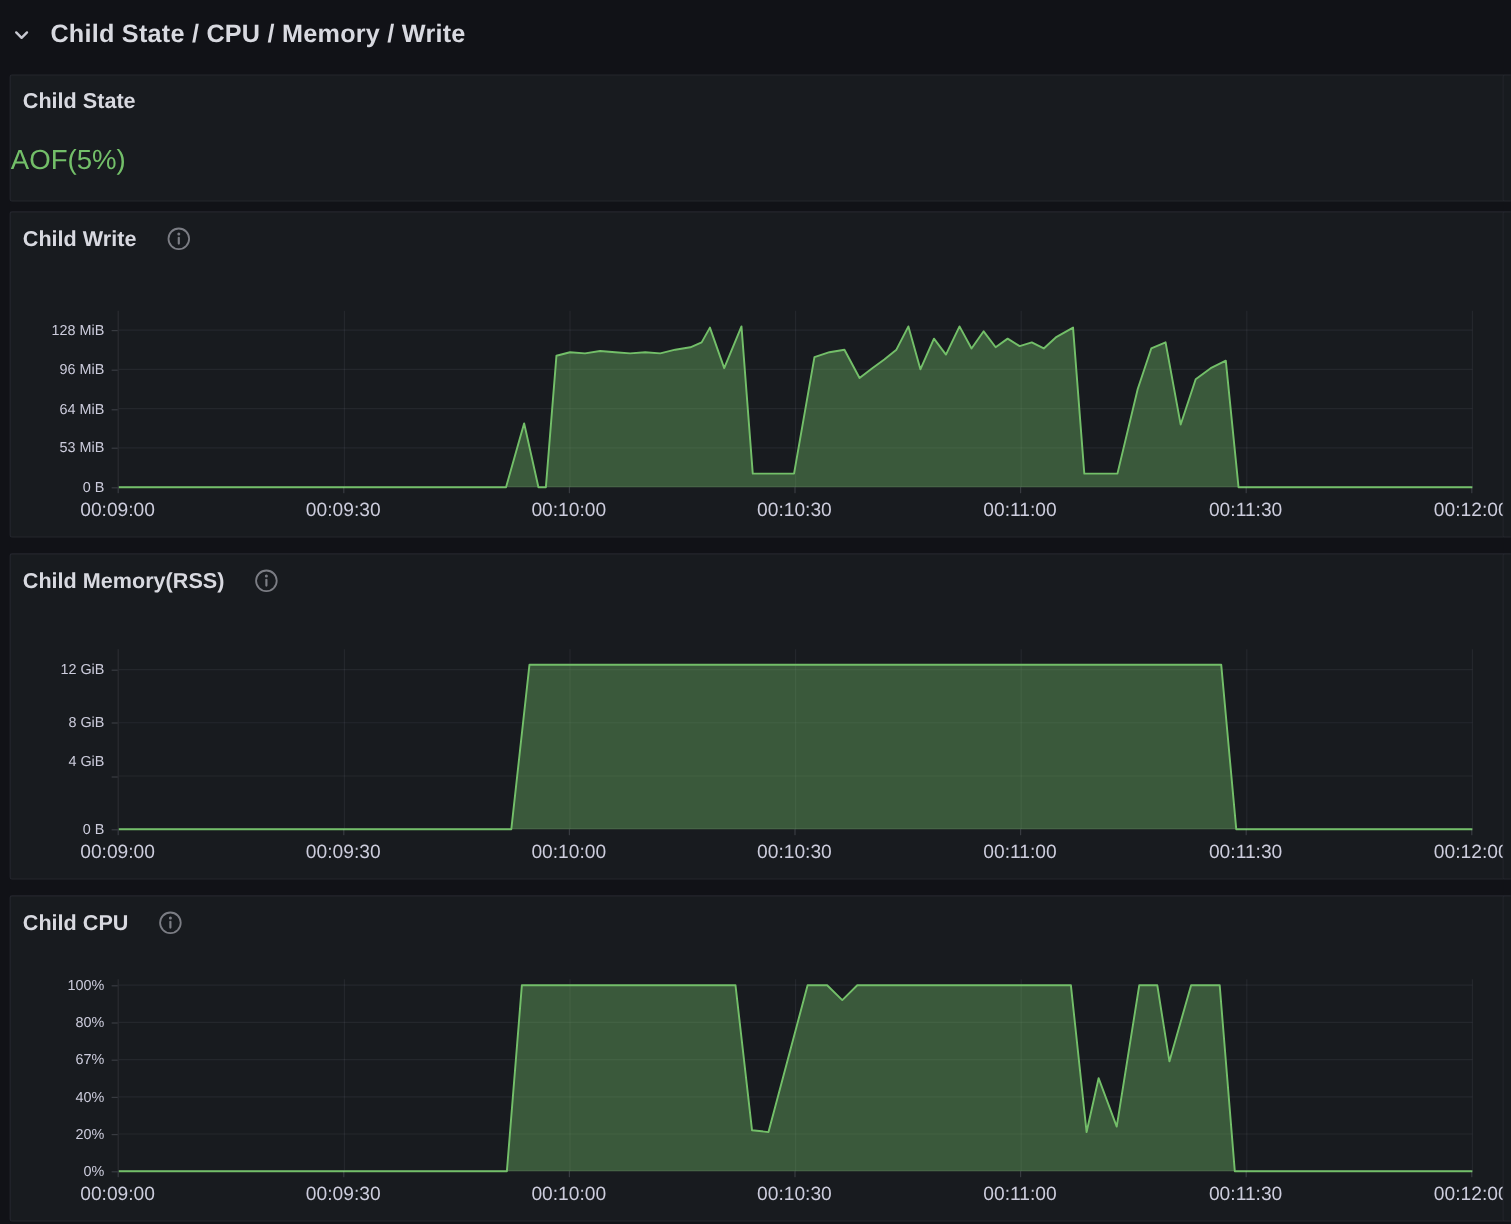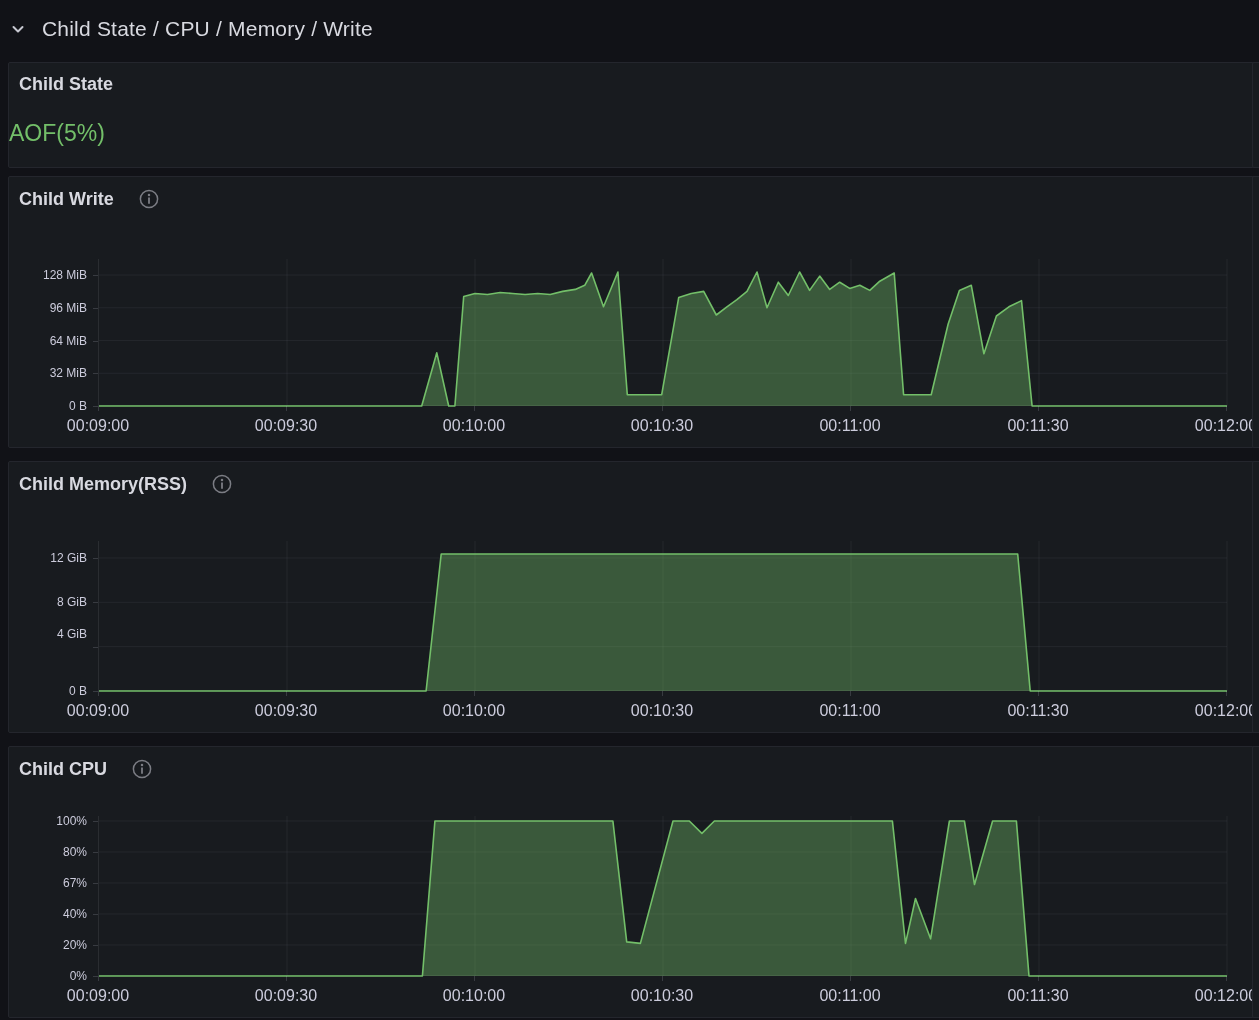--- a/index.html
+++ b/index.html
@@ -7,21 +7,21 @@
   body {
     background:#111217;
     font-family:"Liberation Sans","DejaVu Sans",sans-serif;
     color:#d8d9e0;
     position:relative;
   }
   .row-header{
     position:absolute; left:8px; top:8px; height:42px; width:1235px;
     display:flex; align-items:center; gap:14px; cursor:pointer;
   }
-  .row-title{ font-size:21px; font-weight:400; color:#d8d9e0; letter-spacing:.2px;}
+  .row-title{ font-size:21px; font-weight:700; color:#d8d9e0; letter-spacing:.2px;}
   .chev{ width:20px; height:20px; display:flex; align-items:center; justify-content:center;}
   .panel{
     position:absolute; left:8px; width:1253px;
     background:#181b1f; border:1px solid #24262d; border-radius:2px;
     overflow:hidden;
   }
   .panel-hdr{
     position:absolute; left:10px; top:11px; display:flex; align-items:center; gap:24px;
   }
   .panel-title{ font-size:18px; font-weight:700; color:#d8d9e0; }
@@ -91,21 +91,21 @@
         <line x1="564" x2="564" y1="0" y2="147" stroke="rgba(204,204,220,0.07)"></line>
         <line x1="752" x2="752" y1="0" y2="147" stroke="rgba(204,204,220,0.07)"></line>
         <line x1="940" x2="940" y1="0" y2="147" stroke="rgba(204,204,220,0.07)"></line>
         <line x1="1128" x2="1128" y1="0" y2="147" stroke="rgba(204,204,220,0.07)"></line>
         <path d="M0,147 L0.0,147.0 L313.3,147.0 L322.7,147.0 L337.8,93.8 L349.7,147.0 L355.9,147.0 L364.7,37.5 L376.0,34.5 L388.5,35.5 L401.1,33.5 L413.6,34.5 L426.1,35.5 L438.7,34.5 L451.2,35.5 L463.7,32.4 L476.3,30.4 L485.7,26.3 L492.6,14.0 L504.5,47.8 L518.9,13.0 L528.3,135.7 L562.7,135.7 L579.7,38.6 L592.2,34.5 L604.7,32.4 L617.3,56.0 L627.9,47.8 L637.9,40.6 L648.0,32.4 L658.0,13.0 L668.0,48.8 L679.3,23.2 L689.3,36.5 L700.6,13.0 L710.6,31.4 L720.7,17.1 L730.7,30.4 L740.7,23.2 L750.7,29.4 L760.8,26.3 L770.8,31.4 L780.8,22.2 L795.2,14.0 L804.6,135.7 L832.2,135.7 L849.1,65.2 L860.4,31.4 L872.3,26.3 L884.9,94.8 L897.4,57.0 L909.9,47.8 L922.5,41.6 L933.1,147.0 L1128.0,147.0 L1128,147 Z" fill="rgba(115,191,105,0.38)"></path>
         <path d="M0.0,147.0 L313.3,147.0 L322.7,147.0 L337.8,93.8 L349.7,147.0 L355.9,147.0 L364.7,37.5 L376.0,34.5 L388.5,35.5 L401.1,33.5 L413.6,34.5 L426.1,35.5 L438.7,34.5 L451.2,35.5 L463.7,32.4 L476.3,30.4 L485.7,26.3 L492.6,14.0 L504.5,47.8 L518.9,13.0 L528.3,135.7 L562.7,135.7 L579.7,38.6 L592.2,34.5 L604.7,32.4 L617.3,56.0 L627.9,47.8 L637.9,40.6 L648.0,32.4 L658.0,13.0 L668.0,48.8 L679.3,23.2 L689.3,36.5 L700.6,13.0 L710.6,31.4 L720.7,17.1 L730.7,30.4 L740.7,23.2 L750.7,29.4 L760.8,26.3 L770.8,31.4 L780.8,22.2 L795.2,14.0 L804.6,135.7 L832.2,135.7 L849.1,65.2 L860.4,31.4 L872.3,26.3 L884.9,94.8 L897.4,57.0 L909.9,47.8 L922.5,41.6 L933.1,147.0 L1128.0,147.0" fill="none" stroke="#73BF69" stroke-width="1.6" stroke-linejoin="round"></path>
       </svg>
     </div>
 <span class="tick-y" style="top: 220px;">0 B</span>
     <div class="tickmark-y" style="left: 84px; top: 229px;"></div>
-    <span class="tick-y" style="top: 187.265px;">32 MiB</span>
+    <span class="tick-y" style="top: 187.265px;">53 MiB</span>
     <div class="tickmark-y" style="left: 84px; top: 196.265px;"></div>
     <span class="tick-y" style="top: 154.53px;">64 MiB</span>
     <div class="tickmark-y" style="left: 84px; top: 163.53px;"></div>
     <span class="tick-y" style="top: 121.795px;">96 MiB</span>
     <div class="tickmark-y" style="left: 84px; top: 130.795px;"></div>
     <span class="tick-y" style="top: 89.0605px;">128 MiB</span>
     <div class="tickmark-y" style="left: 84px; top: 98.0605px;"></div>
     <span class="tick-x" style="left: 41px; top: 239px;">00:09:00</span>
     <div class="tickmark-x" style="left: 89px; top: 229px;"></div>
     <span class="tick-x" style="left: 229px; top: 239px;">00:09:30</span>

